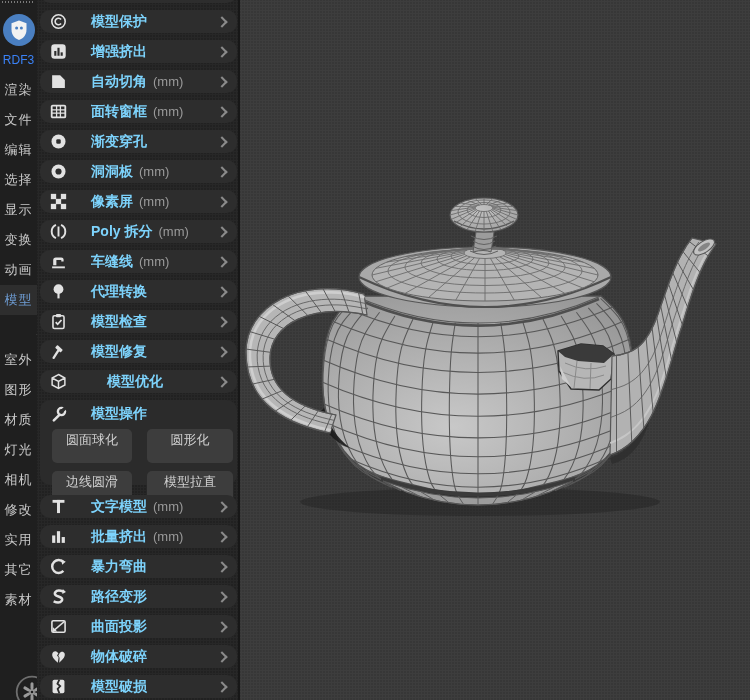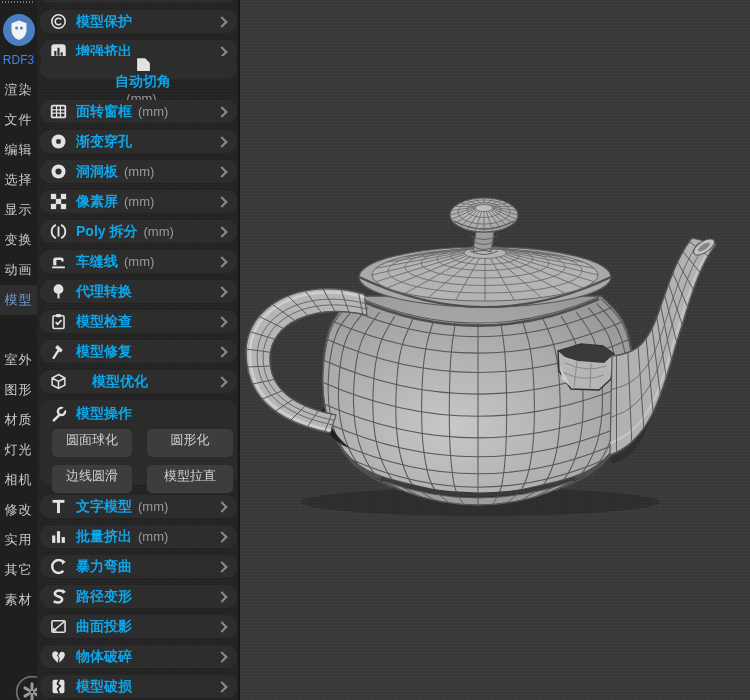--- a/index.html
+++ b/index.html
@@ -23,29 +23,29 @@
   
   .panel{position:absolute;left:37px;top:0;width:203px;height:700px;background:#212121;}
   .panel::before{content:'';position:absolute;inset:0;
        background-image:radial-gradient(rgba(255,255,255,.028) 1px,transparent 1.2px);
        background-size:3px 3px;}
   .menu-row{position:absolute;left:3px;width:197px;height:23px;background:#2d2d2d;
        border-radius:10px;display:flex;align-items:center;cursor:pointer;}
   .menu-row.partial{top:-18px;height:21px;}
   .mi-icon{width:17px;height:17px;margin-left:10px;flex:none;}
   .mi-icon svg{width:100%;height:100%;display:block;}
-  .mi-label{margin-left:9px;font-size:14px;font-weight:600;color:#0ea5e9;white-space:nowrap;}
+  .mi-label{margin-left:24px;font-size:14px;font-weight:600;color:#7dd3fc;white-space:nowrap;}
   .mi-suffix{margin-left:6px;font-size:13px;font-weight:400;color:#9a9a9a;white-space:nowrap;}
   .mi-chevron{margin-left:auto;margin-right:11px;width:6px;height:6px;flex:none;
        border-top:2px solid #8b8b8b;border-right:2px solid #8b8b8b;transform:rotate(45deg);}
   .menu-group{position:absolute;left:3px;width:197px;height:85px;background:#2b2b2b;
        border-radius:10px;}
   .group-header{display:flex;align-items:center;height:24px;margin-top:2px;}
   .group-grid{display:grid;grid-template-columns:80px 86px;gap:8px 15px;margin:3px 0 0 12px;}
-  .group-btn{height:28px;background:#3d3d3d;border-radius:5px;color:#d0d0d0;font-size:13px;
+  .group-btn{height:34px;background:#3d3d3d;border-radius:5px;color:#d0d0d0;font-size:13px;
        text-align:center;line-height:22px;cursor:pointer;white-space:nowrap;overflow:hidden;}
 
   .divider{position:absolute;left:238px;top:0;width:2px;height:700px;background:#171717;}
 
   
   .viewport{position:absolute;left:240px;top:0;width:510px;height:700px;background:#373737;}
   .viewport::before{content:'';position:absolute;inset:0;
        background-image:radial-gradient(rgba(255,255,255,.03) 1px,transparent 1.2px);
        background-size:3px 3px;pointer-events:none;}
   #teapot{position:absolute;left:0;top:0;}
@@ -120,21 +120,21 @@
             <svg viewBox="0 0 16 16">
               <rect x="1.2" y="1.2" width="13.6" height="13.6" rx="3" fill="#e2e2e2"></rect>
               <rect x="4" y="7.5" width="2" height="4.5" fill="#2d2d2d"></rect>
               <rect x="7" y="4.5" width="2" height="7.5" fill="#2d2d2d"></rect>
               <rect x="10" y="8.8" width="2" height="3.2" fill="#2d2d2d"></rect>
             </svg>
           </span>
           <span class="mi-label">增强挤出</span>
           <span class="mi-chevron"></span>
         </div>
-        <div class="menu-row" style="top: 56px; flex-direction: column;">
+        <div class="menu-row" style="top: 70px;">
           <span class="mi-icon">
             <svg viewBox="0 0 16 16">
               <path d="M2 2 H9.5 L14 6.5 V14 H2 Z" fill="#e2e2e2"></path>
             </svg>
           </span>
           <span class="mi-label">自动切角</span>
           <span class="mi-suffix">(mm)</span>
           <span class="mi-chevron"></span>
         </div>
         <div class="menu-row" style="top: 100px;">

